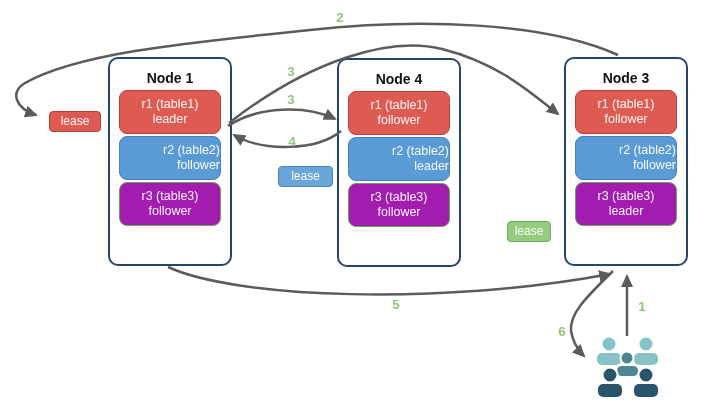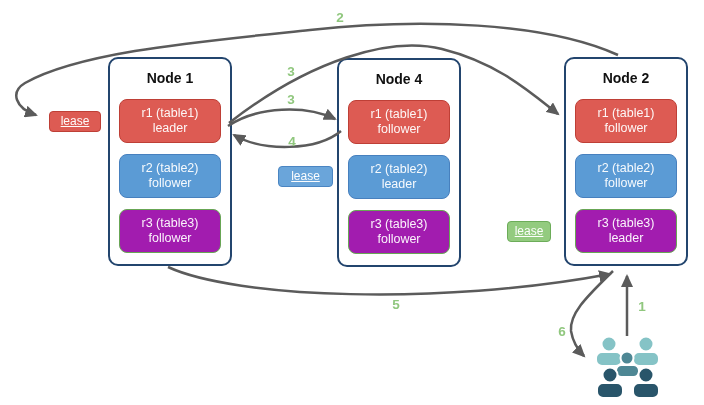--- a/index.html
+++ b/index.html
@@ -5,35 +5,35 @@
   html,body{margin:0;padding:0;background:#fff;}
   .stage{
     position:relative;width:704px;height:405px;background:#ffffff;
     font-family:"Liberation Sans",sans-serif;overflow:hidden;
   }
   .arrows{position:absolute;left:0;top:0;z-index:3;pointer-events:none;}
   .node{
     position:absolute;width:124px;height:209px;background:#fff;
     border:2px solid #23456e;border-radius:10px;z-index:1;
     display:flex;flex-direction:column;align-items:center;
-    box-sizing:border-box;padding-top:11px;gap:11px;
+    box-sizing:border-box;padding-top:11px;gap:2px;
   }
   .node-title{font-size:14px;font-weight:bold;color:#111;margin-bottom:2px;}
   .replica{
     width:102px;height:44px;border-radius:8px;box-sizing:border-box;
     display:flex;flex-direction:column;align-items:center;justify-content:center;
     color:rgba(255,255,255,.95);font-size:12.5px;line-height:15px;border:1.5px solid;
   }
   .replica.red{background:#dd5b53;border-color:#be3f36;}
-  .replica.blue{background:#5b9bd5;border-color:#4780be;}
+  .replica.blue{background:#5b9bd5;border-color:#4780be;align-items:flex-end;}
   .replica.green{background:#a21caf;border-color:#68a655;}
   .lease{
     position:absolute;z-index:4;color:rgba(255,255,255,.97);font-size:12px;
     line-height:15px;text-align:center;border-radius:4px;border:1.5px solid;
-    box-sizing:border-box;padding-top:2px;height:21px;text-decoration:underline;
+    box-sizing:border-box;padding-top:2px;height:21px;
   }
   .lease.red{background:#dd5b53;border-color:#be3f36;left:49px;top:111px;width:52px;}
   .lease.blue{background:#6aa5da;border-color:#4a85c2;left:278px;top:166px;width:55px;}
   .lease.green{background:#93cb7f;border-color:#6cac59;left:507px;top:221px;width:44px;}
   .step{
     position:absolute;z-index:4;color:#90c77e;font-weight:bold;font-size:13.5px;
     transform:translate(-50%,-50%);
   }
 </style>
 </head>
@@ -98,21 +98,21 @@
       <span>r2 (table2)</span>
       <span>leader</span>
     </div>
     <div class="replica green">
       <span>r3 (table3)</span>
       <span>follower</span>
     </div>
   </div>
 
   <div class="node" style="left:564px;top:57px">
-    <div class="node-title">Node 2</div>
+    <div class="node-title">Node 3</div>
     <div class="replica red">
       <span>r1 (table1)</span>
       <span>follower</span>
     </div>
     <div class="replica blue">
       <span>r2 (table2)</span>
       <span>follower</span>
     </div>
     <div class="replica green">
       <span>r3 (table3)</span>

